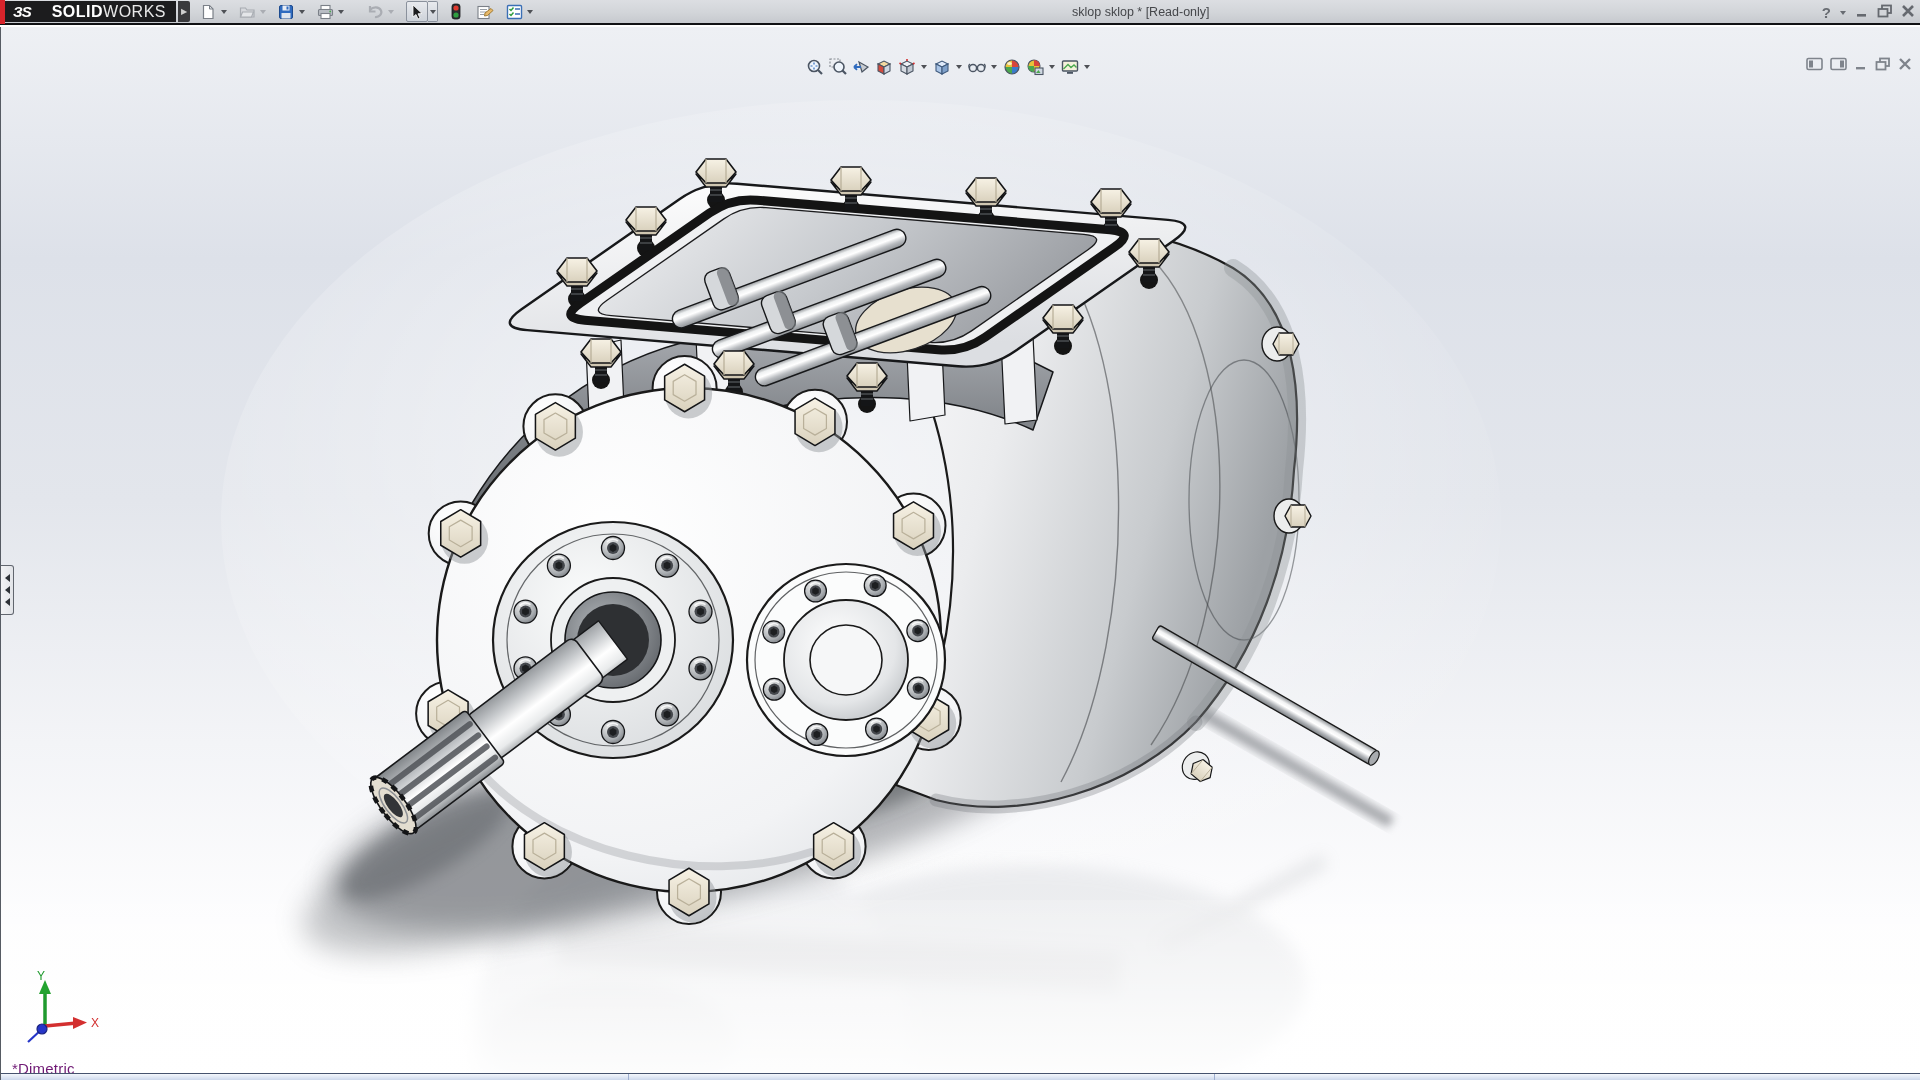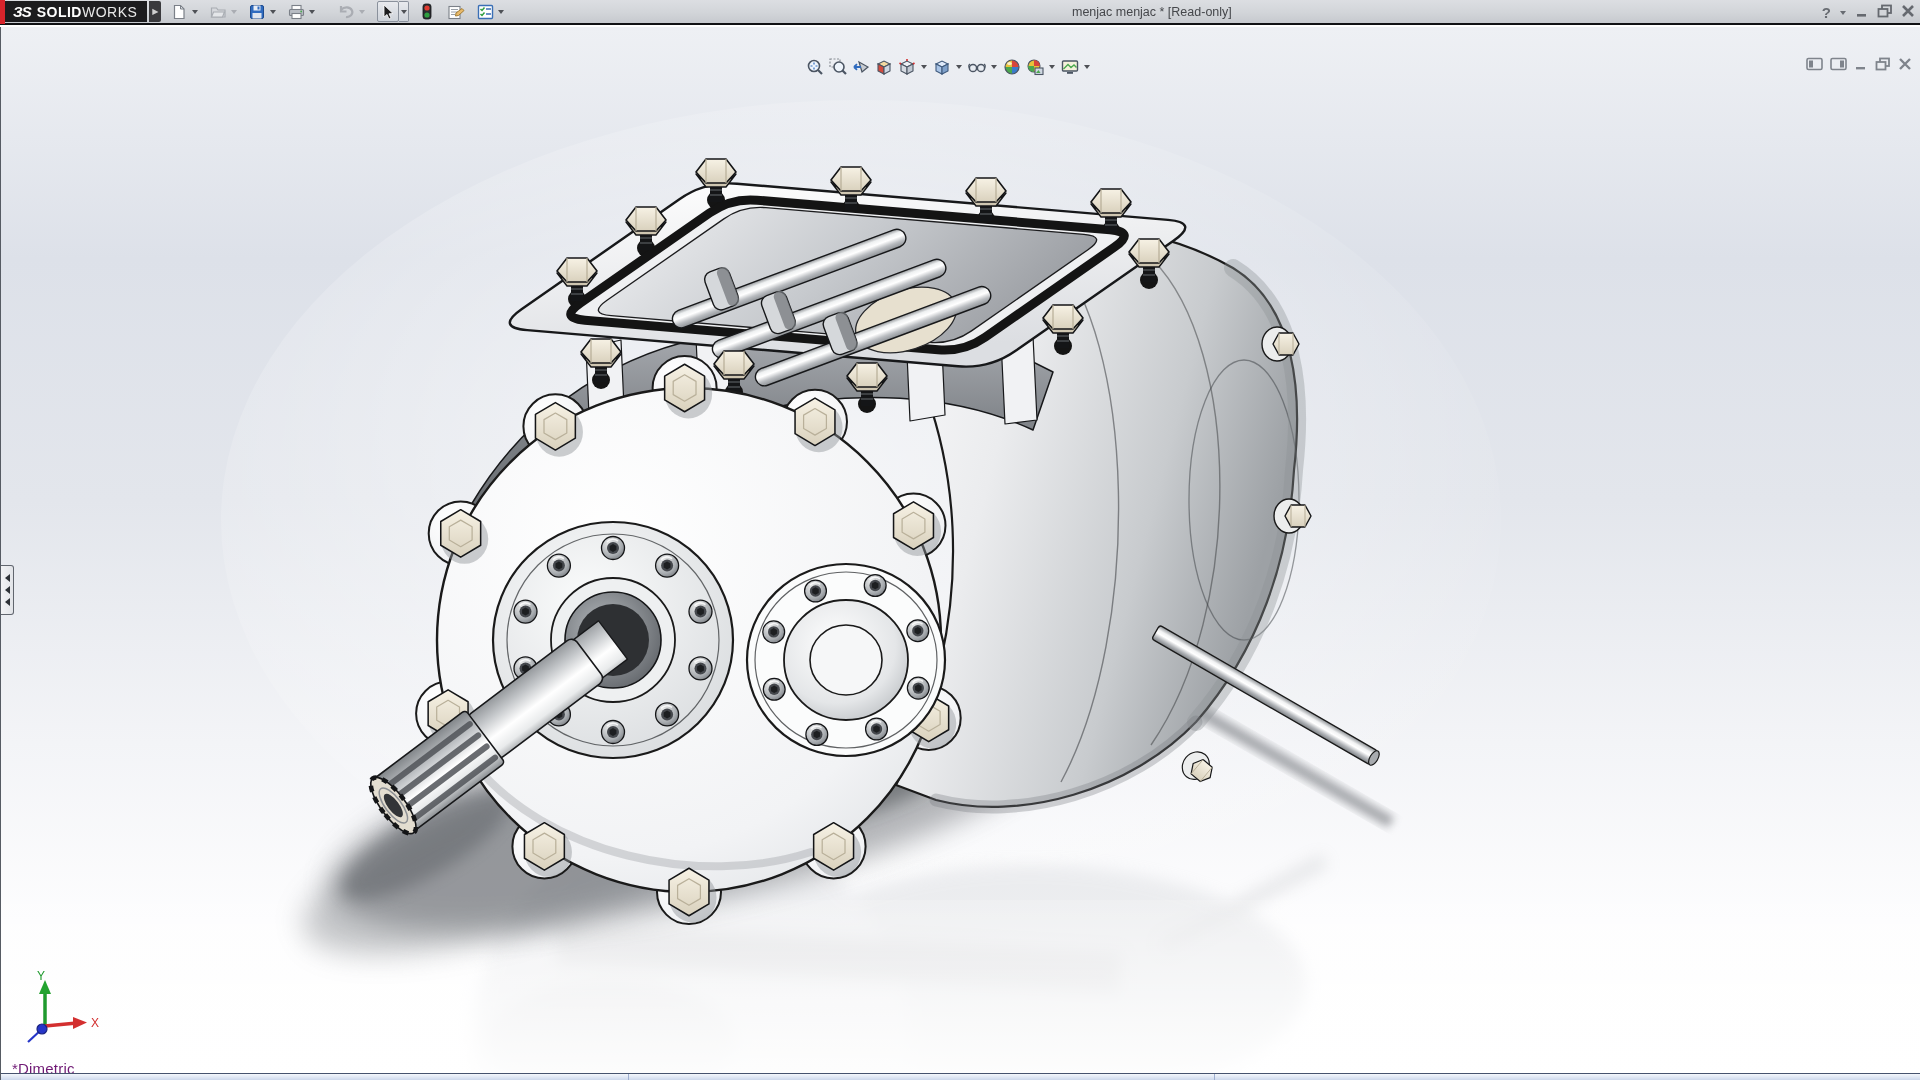--- a/index.html
+++ b/index.html
@@ -9,21 +9,21 @@
 
   
   #titlebar { position:absolute; left:0; top:0; width:1920px; height:25px;
     background:linear-gradient(180deg,#dcdee2 0%,#d2d5d9 55%,#c6c9ce 100%);
     border-bottom:2px solid #101113; z-index:30; display:flex; align-items:center; }
   #logo-block { height:21px; display:flex; align-items:center; background:#1c1c1e;
     padding:0 10px 0 0; position:relative; }
   #logo-red { width:5px; height:25px; background:#d8242b; }
   .ds-mark { color:#fff; font-weight:bold; font-style:italic; font-size:15px;
     letter-spacing:-1px; margin:0 6px 0 8px; }
-  .brand { color:#fff; font-size:14px; letter-spacing:.5px; }
+  .brand { color:#fff; font-size:16px; letter-spacing:.5px;margin-left:15px; }
   .brand b { font-weight:bold; }
   .brand span.lite { font-weight:normal; color:#e8e8e8; }
   #logo-expander { width:12px; height:21px; background:#3a3a3d; margin-left:2px;
     display:flex; align-items:center; justify-content:center; color:#cfcfcf;
     font-size:8px; border-radius:0 2px 2px 0; }
 
   .tb { display:flex; align-items:center; height:25px; }
   .tb-group { display:flex; align-items:center; margin-left:7px; }
   .tb-btn { width:22px; height:21px; display:flex; align-items:center;
     justify-content:center; border:1px solid transparent; }
@@ -654,21 +654,21 @@
               <path d="M9 5 h5 M9 10 h5" stroke="#3a6fb5" stroke-width="1.4"></path>
             </svg>
       </div>
       <div class="dd">
             <i></i>
           </div>
     </div>
   </div>
 </div>
 
-<div id="win-title">menjac menjac * [Read-only]</div>
+<div id="win-title">sklop sklop * [Read-only]</div>
 
 <div id="win-controls">
   <span class="help">?</span>
   <span class="dd" style="width:8px">
         <i></i>
       </span>
   <span>
     <svg width="14" height="14">
           <rect x="2" y="10" width="9" height="2.6" fill="#65696f"></rect>
         </svg>

